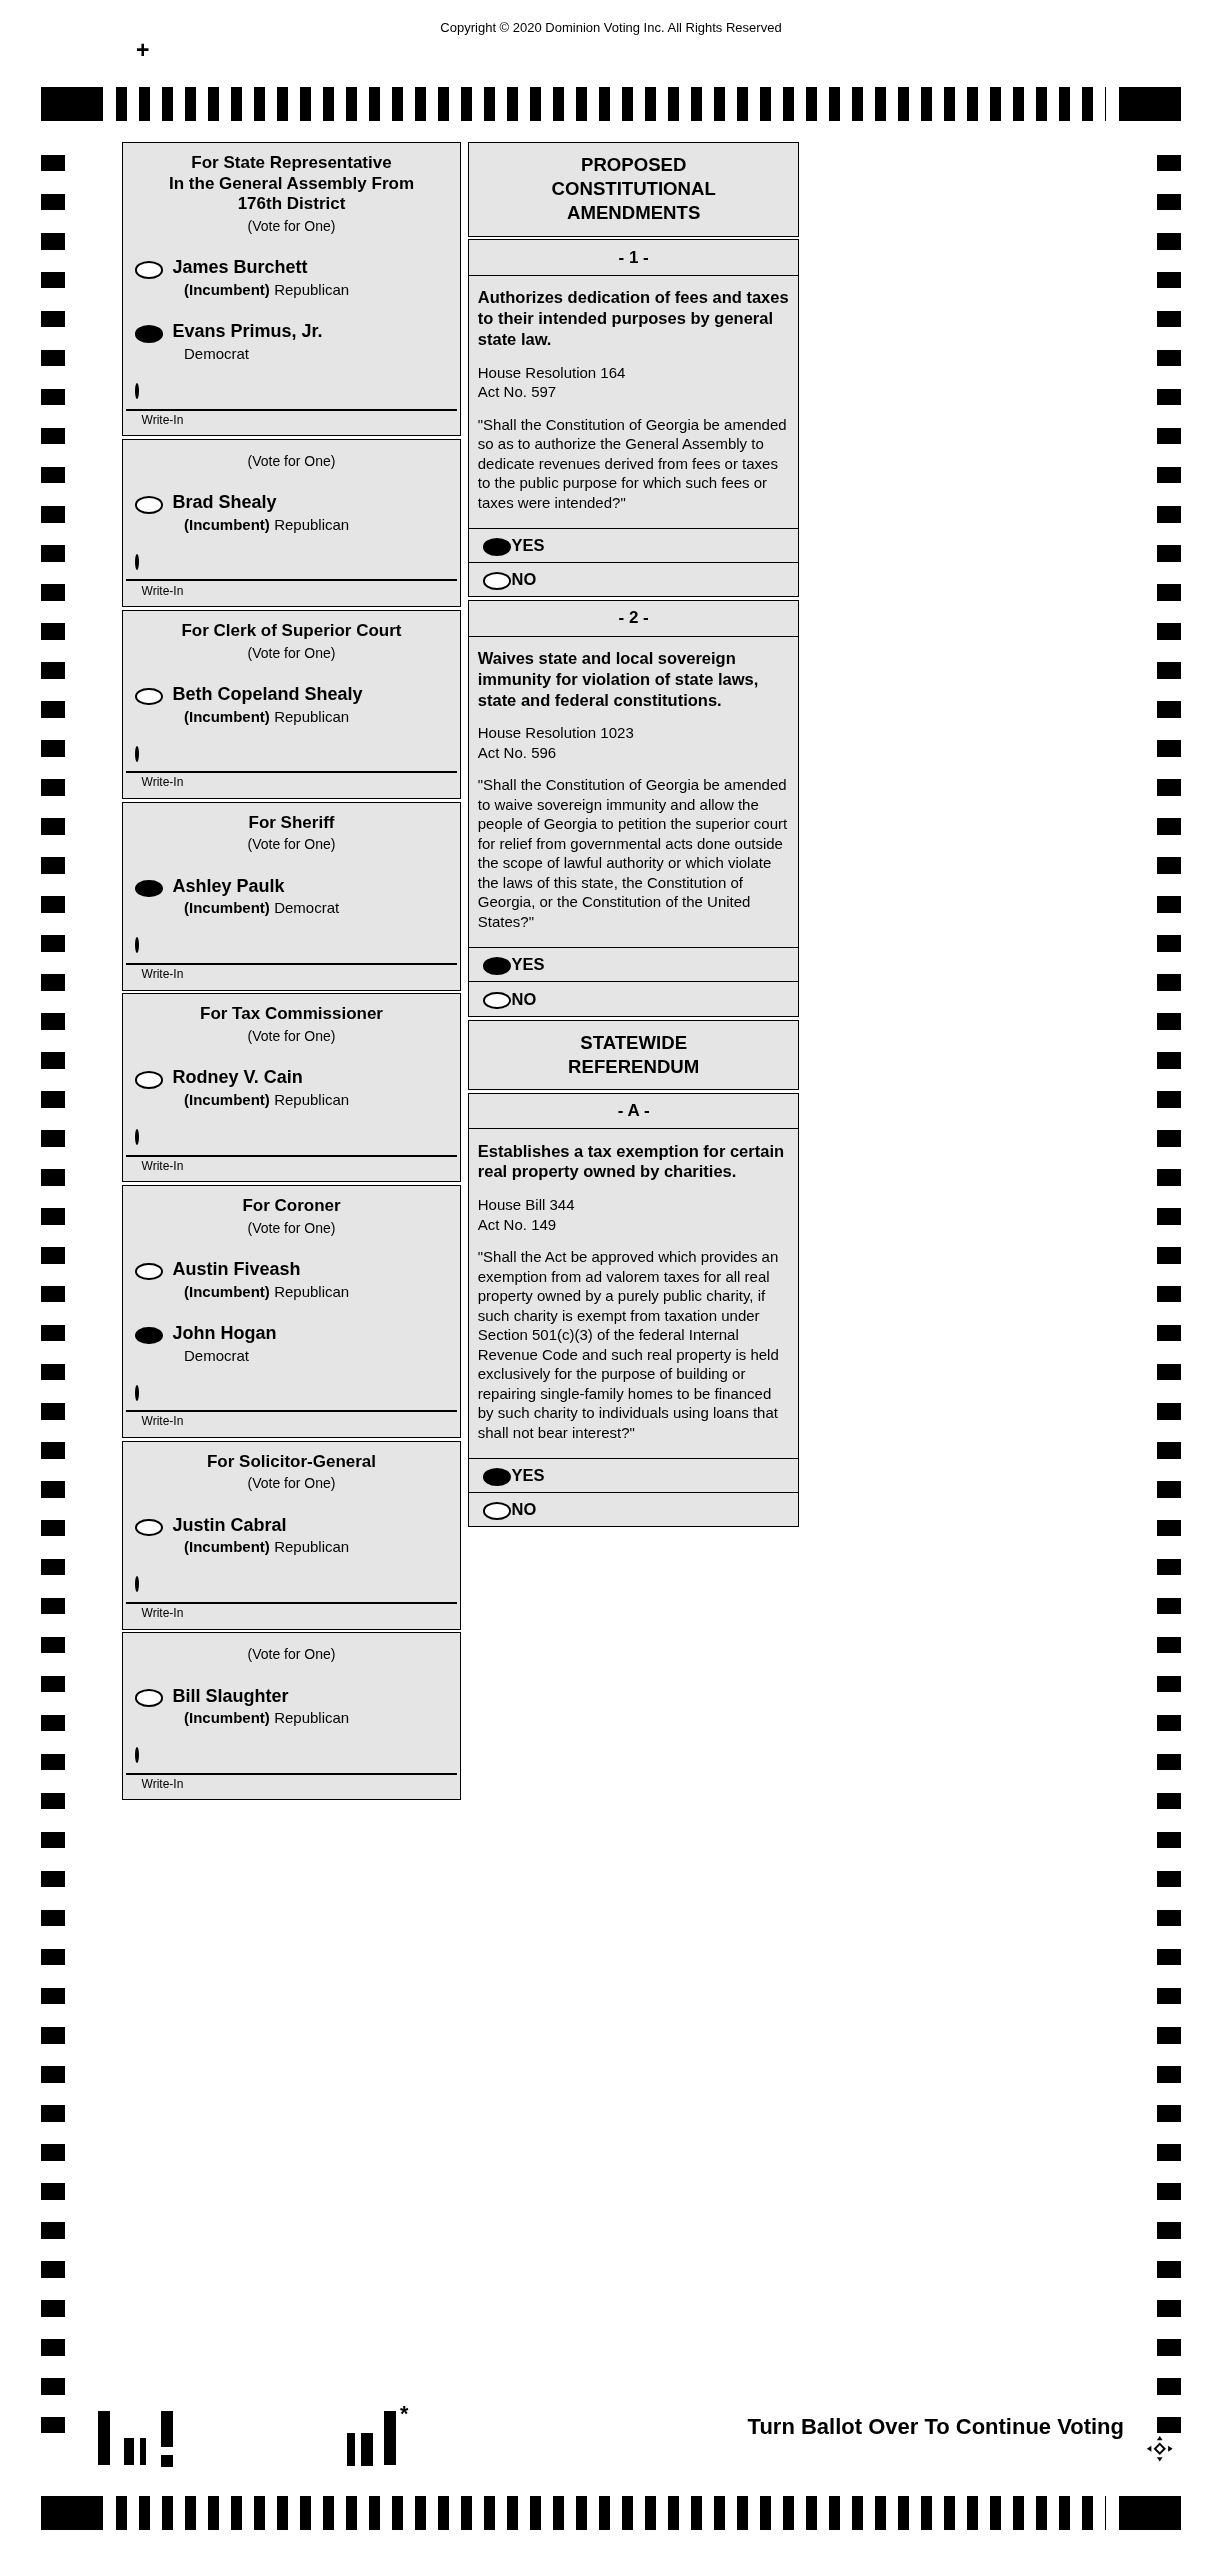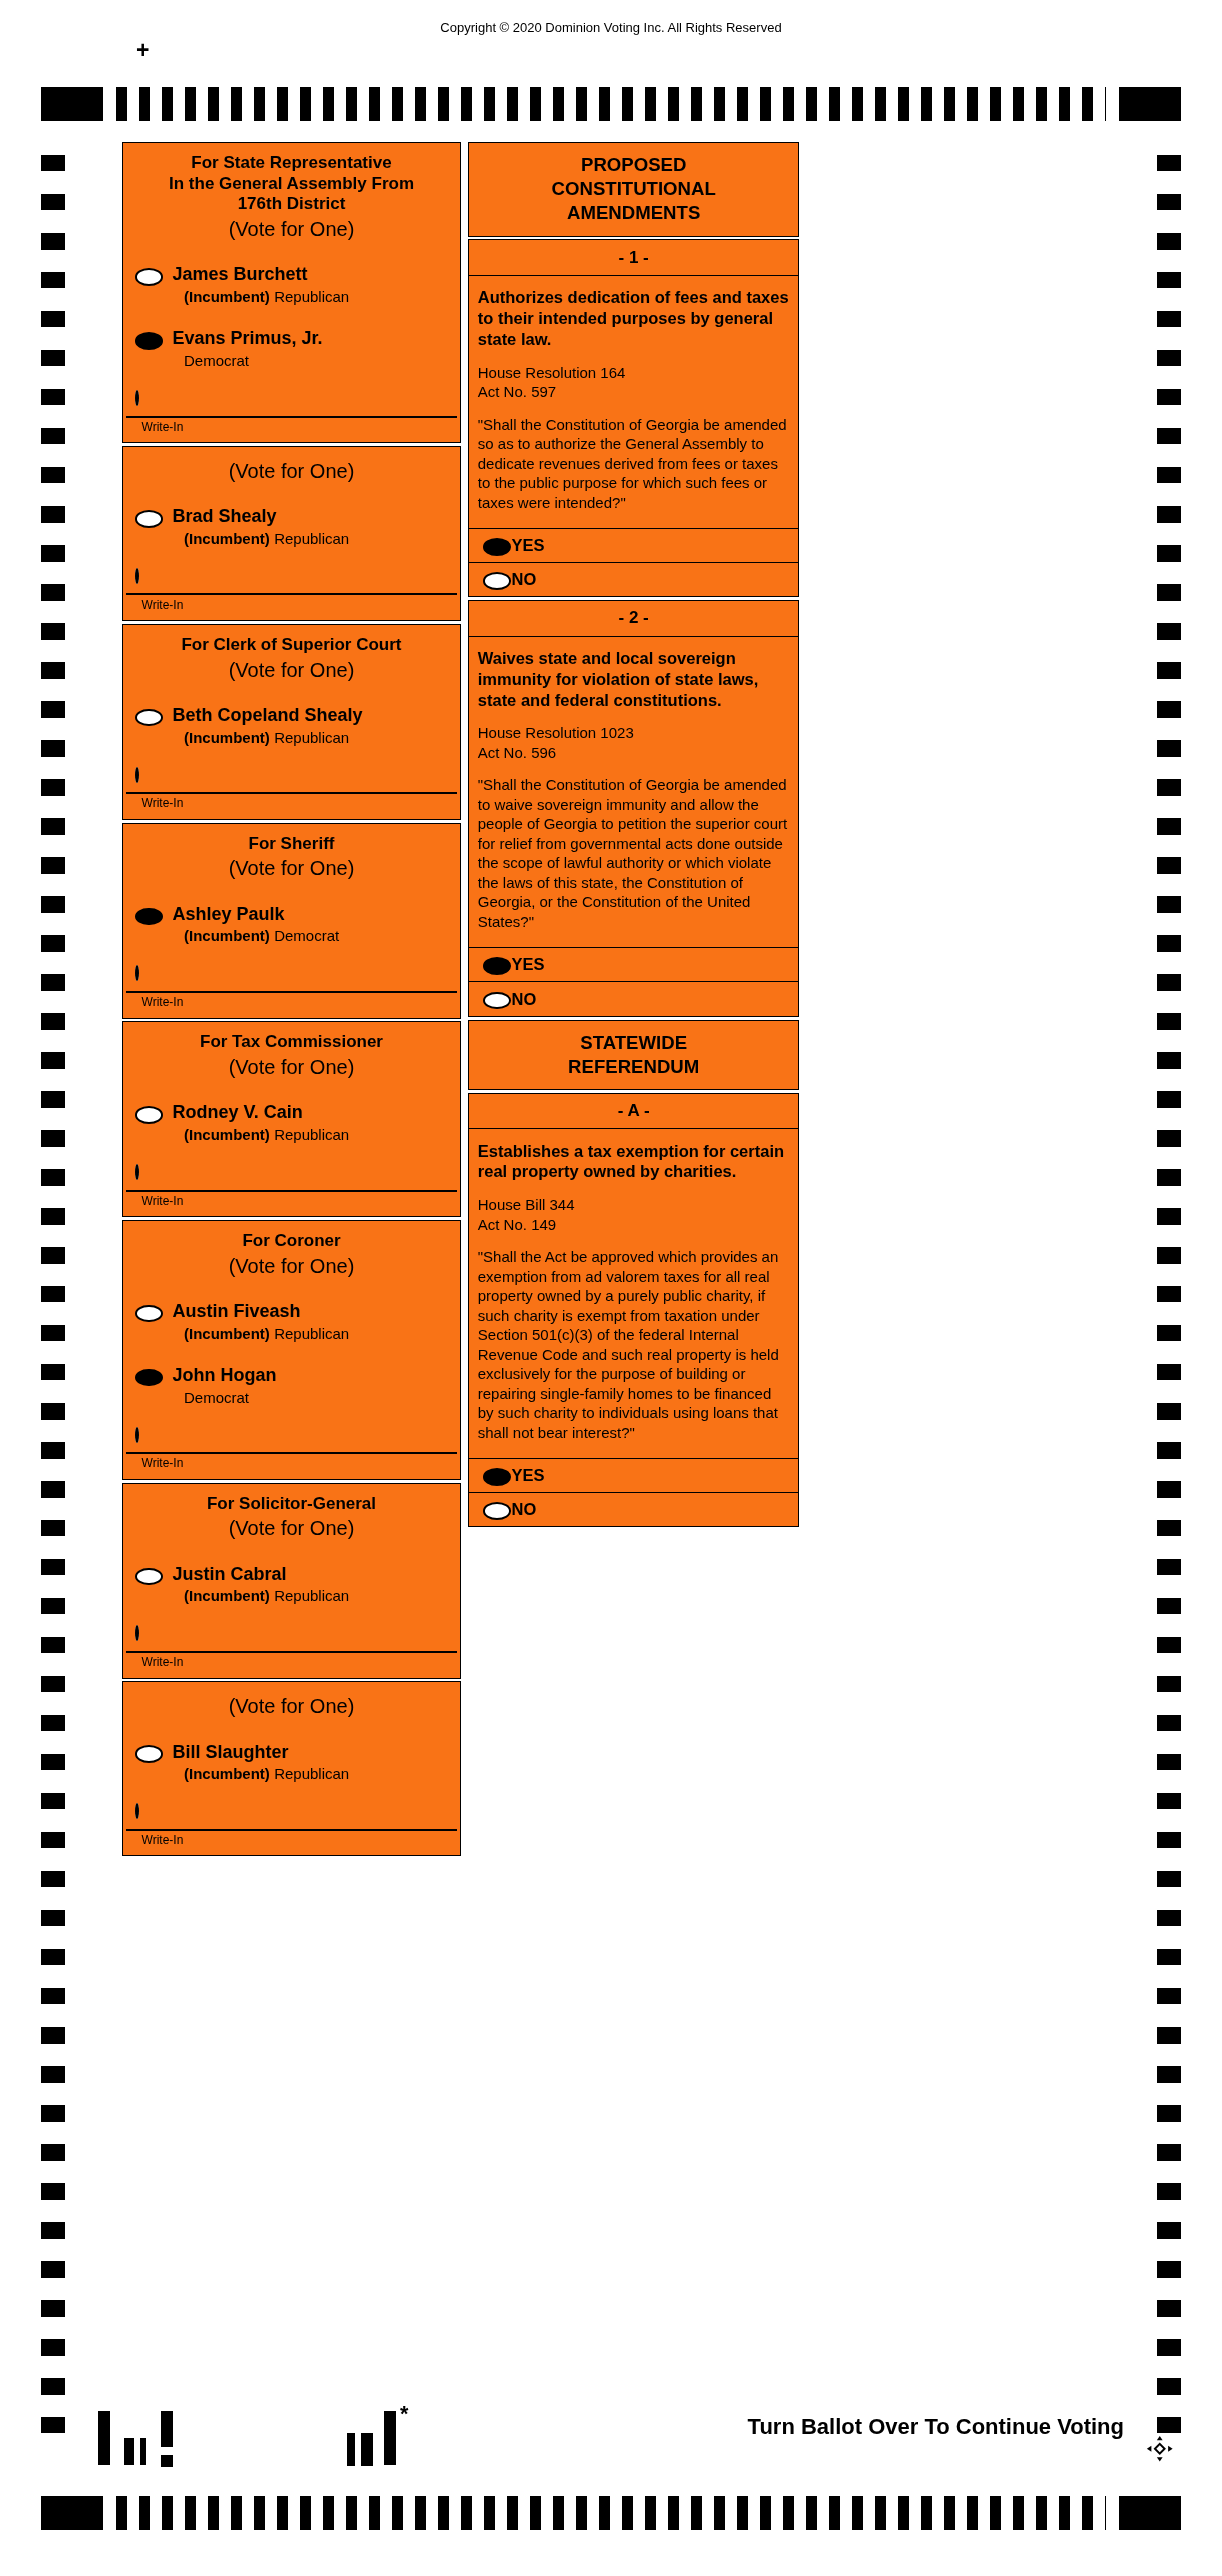--- a/index.html
+++ b/index.html
@@ -17,25 +17,25 @@
   .corner-block{width:62px;background:#000;flex:none;}
   .bar-strip{flex:1;margin:0 13px;background:repeating-linear-gradient(to right,#000 0 10.7px,transparent 10.7px 23px);}
   .side-marks{position:absolute;top:155px;width:24px;height:2278px;
     background:repeating-linear-gradient(to bottom,#000 0 16.5px,transparent 16.5px 39px);}
   .side-marks.left{left:41px;}
   .side-marks.right{right:41px;}
   
   .columns{position:absolute;left:122px;top:142px;width:677px;display:flex;gap:7.2px;align-items:flex-start;}
   .col-left{width:339px;flex:none;}
   .col-right{width:331px;flex:none;}
-  .contest-box,.measure-box{border:1.4px solid #000;margin-bottom:2.9px;background:#f97316;}
+  .contest-box,.measure-box{border:1.4px solid #000;margin-bottom:2.9px;background:#e5e5e5;}
   
   .contest-header{text-align:center;padding:10px 5.7px 10px;}
   .contest-title{font-size:17px;font-weight:bold;line-height:1.22;white-space:pre-line;}
-  .contest-instruction{font-size:20px;margin-top:2.9px;}
+  .contest-instruction{font-size:14px;margin-top:2.9px;}
   .candidate-row{display:flex;align-items:flex-start;gap:10px;padding:14.3px 7.2px 10px 11.5px;}
   .oval{width:24px;height:13.6px;border:2.1px solid #000;border-radius:50%;flex:none;margin-top:2.9px;background:#fff;}
   .oval.filled{background:#000;}
   .candidate-name{font-size:18px;font-weight:bold;line-height:1.1;}
   .candidate-sub{font-size:15px;margin-top:2.9px;padding-left:11.5px;display:flex;gap:4.3px;}
   .candidate-sub span:empty{display:none;}
   .candidate-incumbent{font-weight:bold;}
   .writein-oval-row{padding:13px 7.2px 4.3px 11.5px;}
   .writein-line{border-top:2.1px solid #000;margin:7.2px 2.9px 0 2.9px;}
   .writein-label{font-size:12px;font-weight:normal;padding:2.1px 0 8.6px 18.6px;}

